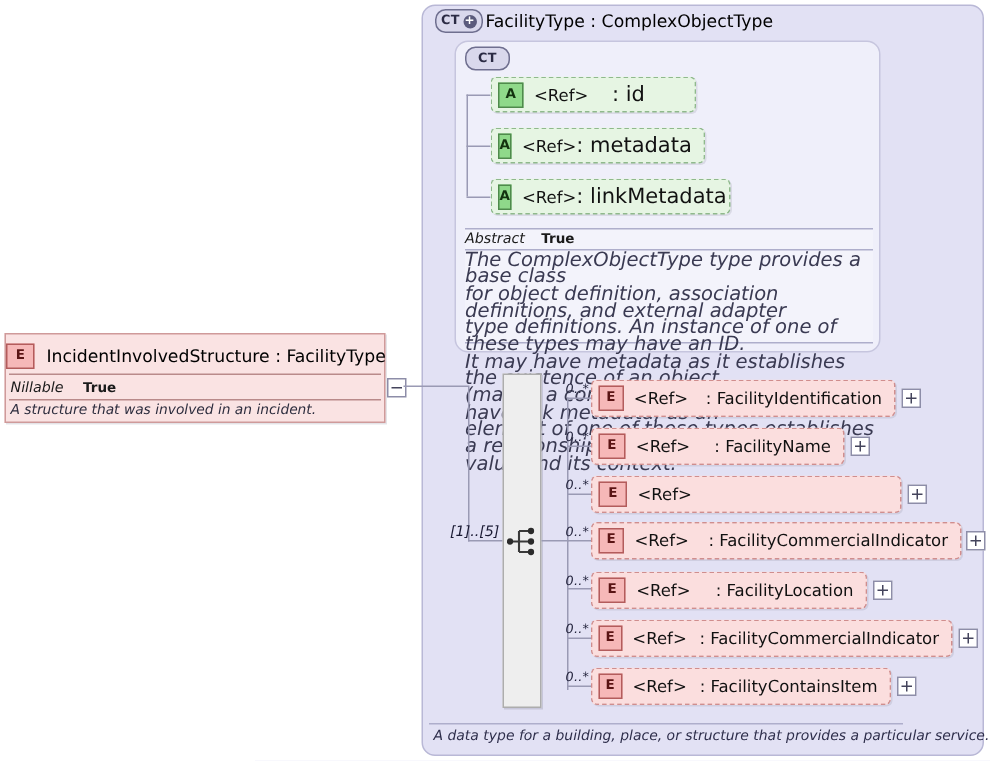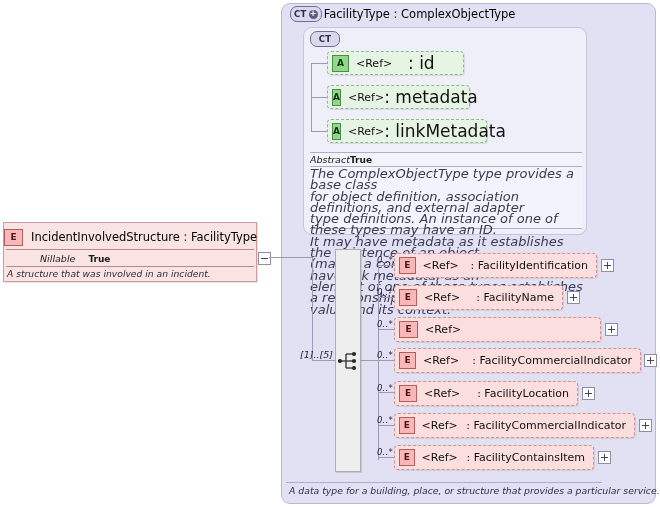--- a/index.html
+++ b/index.html
@@ -52,33 +52,33 @@
     box-shadow:1px 1px 0 rgba(120,120,140,.18);
     padding-left:4px;padding-right:10px;
   }
   .badge-a{
     display:inline-flex;align-items:center;justify-content:center;
     width:15px;height:15px;margin-right:7px;
     border:1px solid #4f8a4c;background:#8fd98a;color:#13330f;
     font-size:9px;font-weight:bold;line-height:1;
   }
   .attr-ref{font-size:11px;color:#111;width:52px;display:inline-block;}
-  .attr-name{font-size:17px;color:#111;white-space:nowrap;}
+  .attr-name{font-size:14px;color:#111;white-space:nowrap;}
 
   
   .attr-stub{position:absolute;border-top:1px solid #9a9ab4;}
 
   
   #abstract-block{
     left:310px;top:152px;width:272px;height:77px;
     background:#f3f3fb;border-top:1px solid #aeaecb;border-bottom:1px solid #aeaecb;
   }
   #abstract-row{
     position:absolute;left:310px;top:153px;width:272px;height:13px;
-    display:flex;align-items:center;
+    display:flex;align-items:center;gap:11px;
     border-bottom:1px solid #aeaecb;
   }
   .lbl-italic{font-size:9.5px;font-style:italic;color:#1a1a1a;}
   .lbl-bold{font-size:9px;font-weight:bold;color:#1a1a1a;}
   #abstract-doc{
     position:absolute;left:310px;top:168px;width:276px;
     font-size:13px;font-style:italic;color:#3a3a52;line-height:11.3px;
     white-space:pre-line;
   }
 
@@ -95,21 +95,21 @@
   .badge-e{
     display:inline-flex;align-items:center;justify-content:center;
     width:17px;height:15px;
     border:1px solid #b35c5c;background:#f6b8b8;color:#5a1414;
     font-size:9px;font-weight:bold;line-height:1;
   }
   #left-title{font-size:11.5px;color:#000;white-space:nowrap;}
   #left-sep1{position:absolute;left:6px;top:249px;width:248px;border-top:1px solid #b98a8a;}
   #left-nillable{
     position:absolute;left:7px;top:252px;height:13px;
-    display:flex;align-items:center;gap:13px;margin-left:33px;
+    display:flex;align-items:center;gap:13px;
   }
   #left-sep2{position:absolute;left:6px;top:266px;width:248px;border-top:1px solid #b98a8a;}
   #left-doc{
     position:absolute;left:7px;top:268px;width:245px;
     font-size:9.2px;font-style:italic;color:#2d2d3e;line-height:11px;
   }
 
   
   .toggle{
     position:absolute;width:11px;height:11px;

